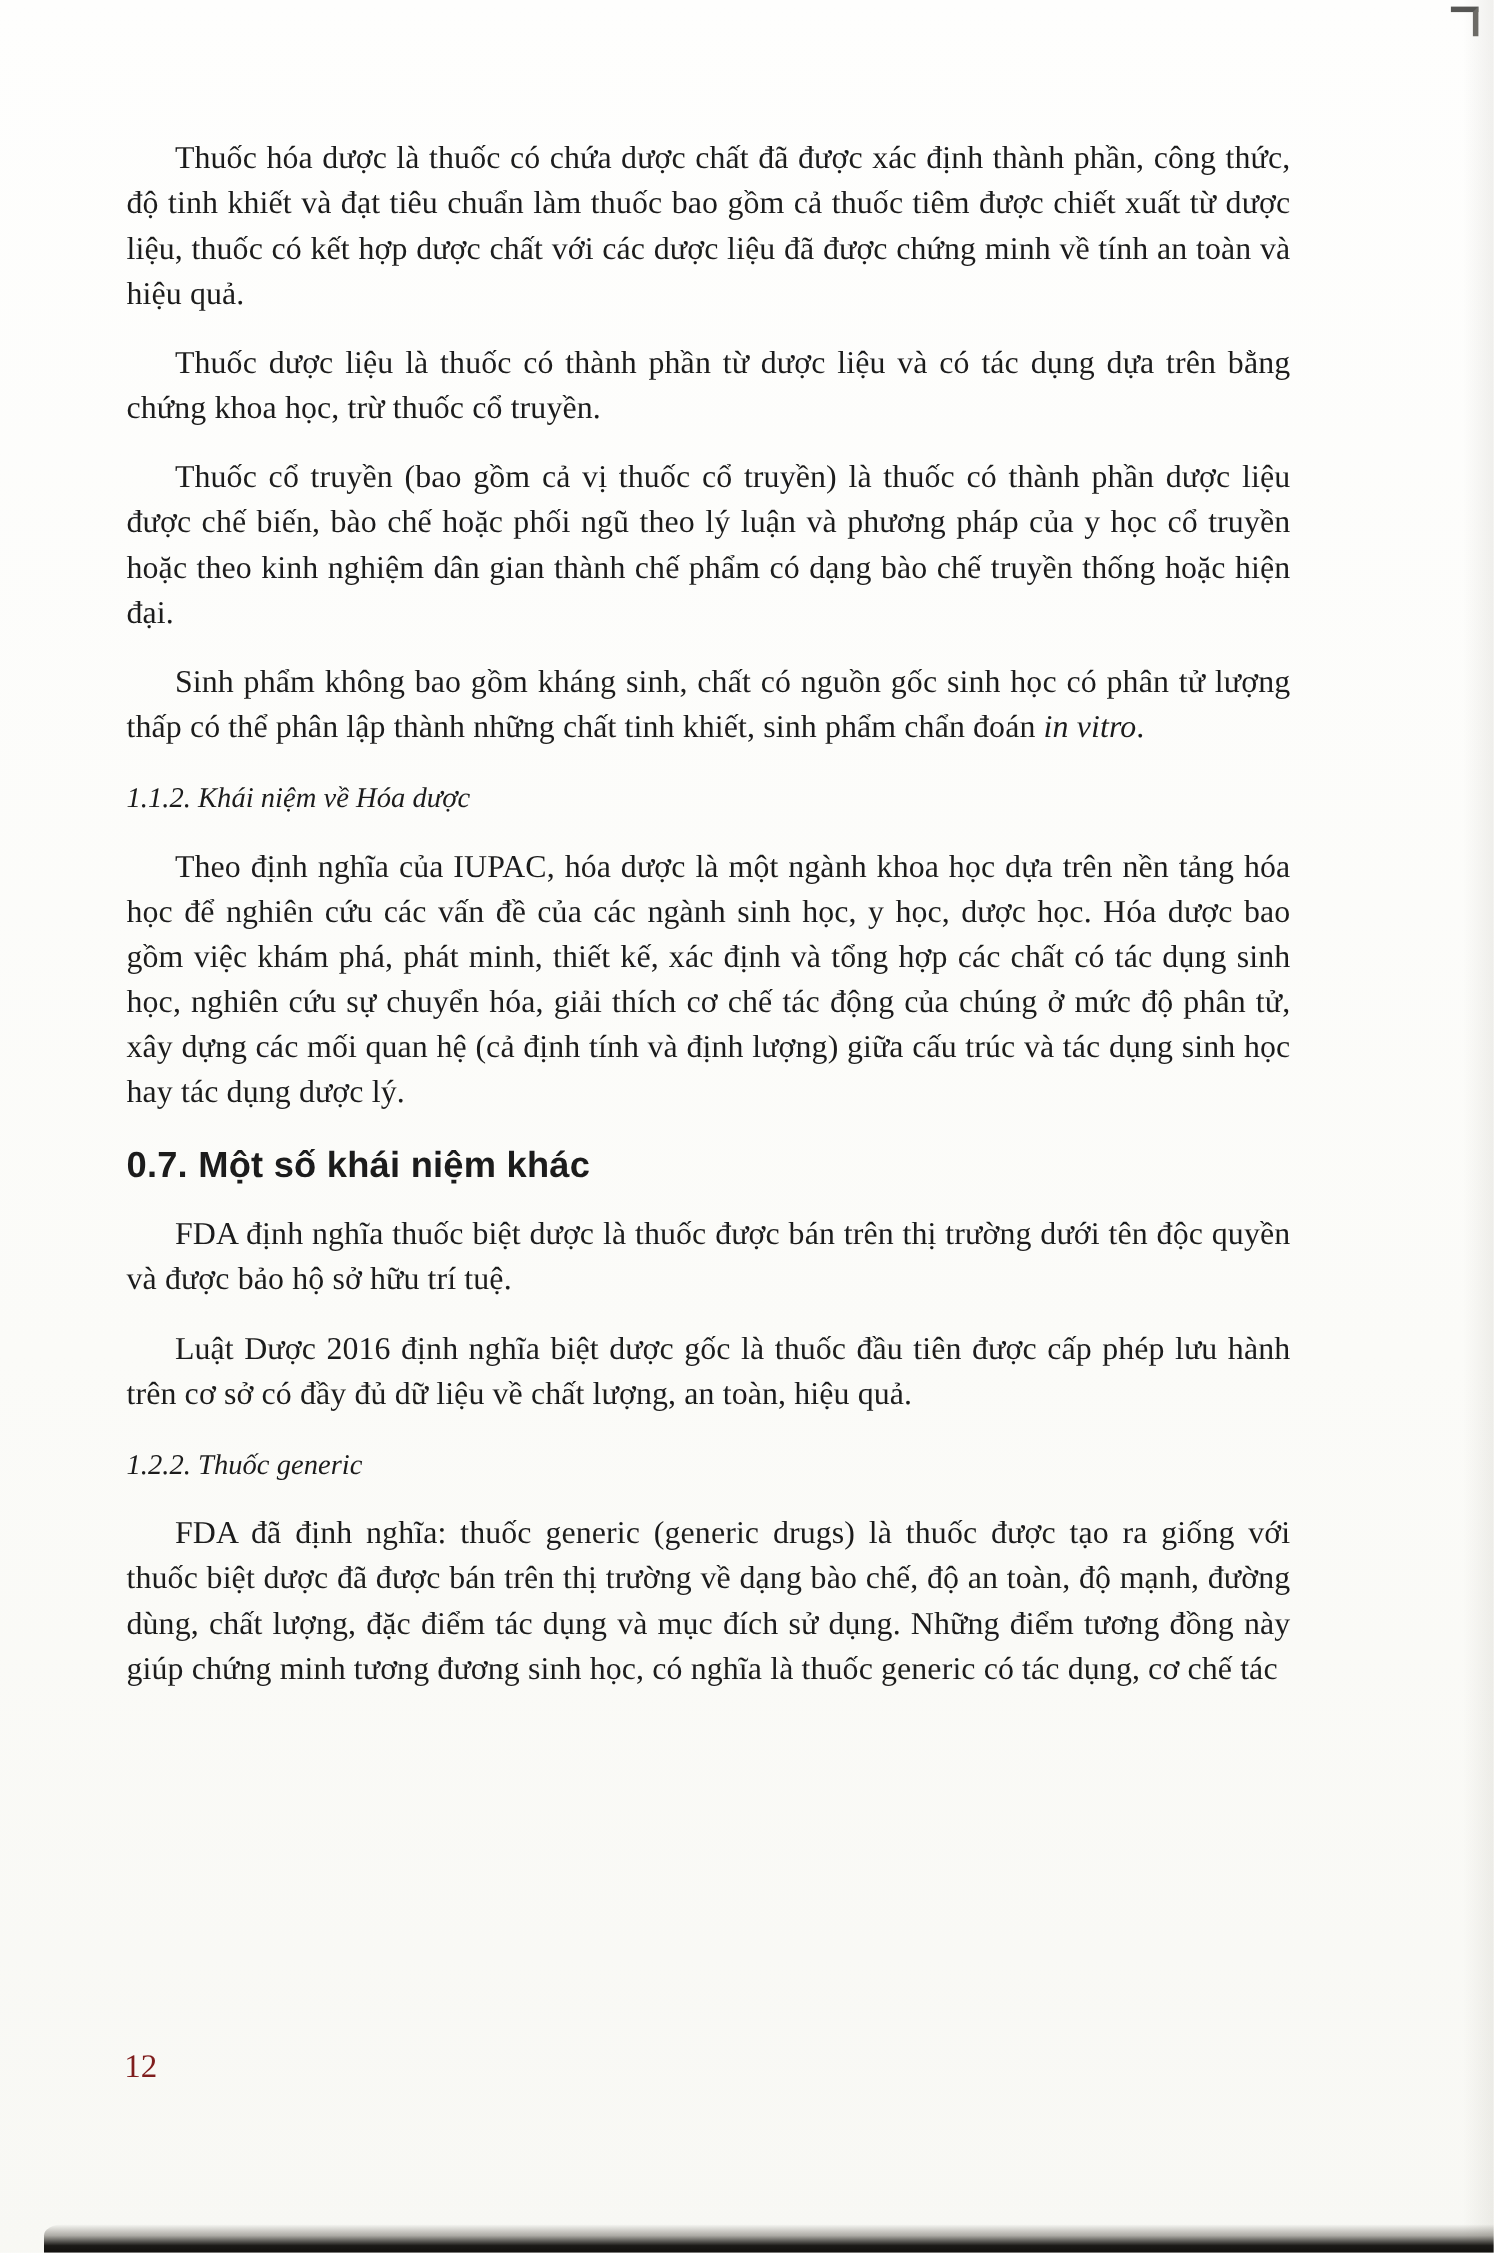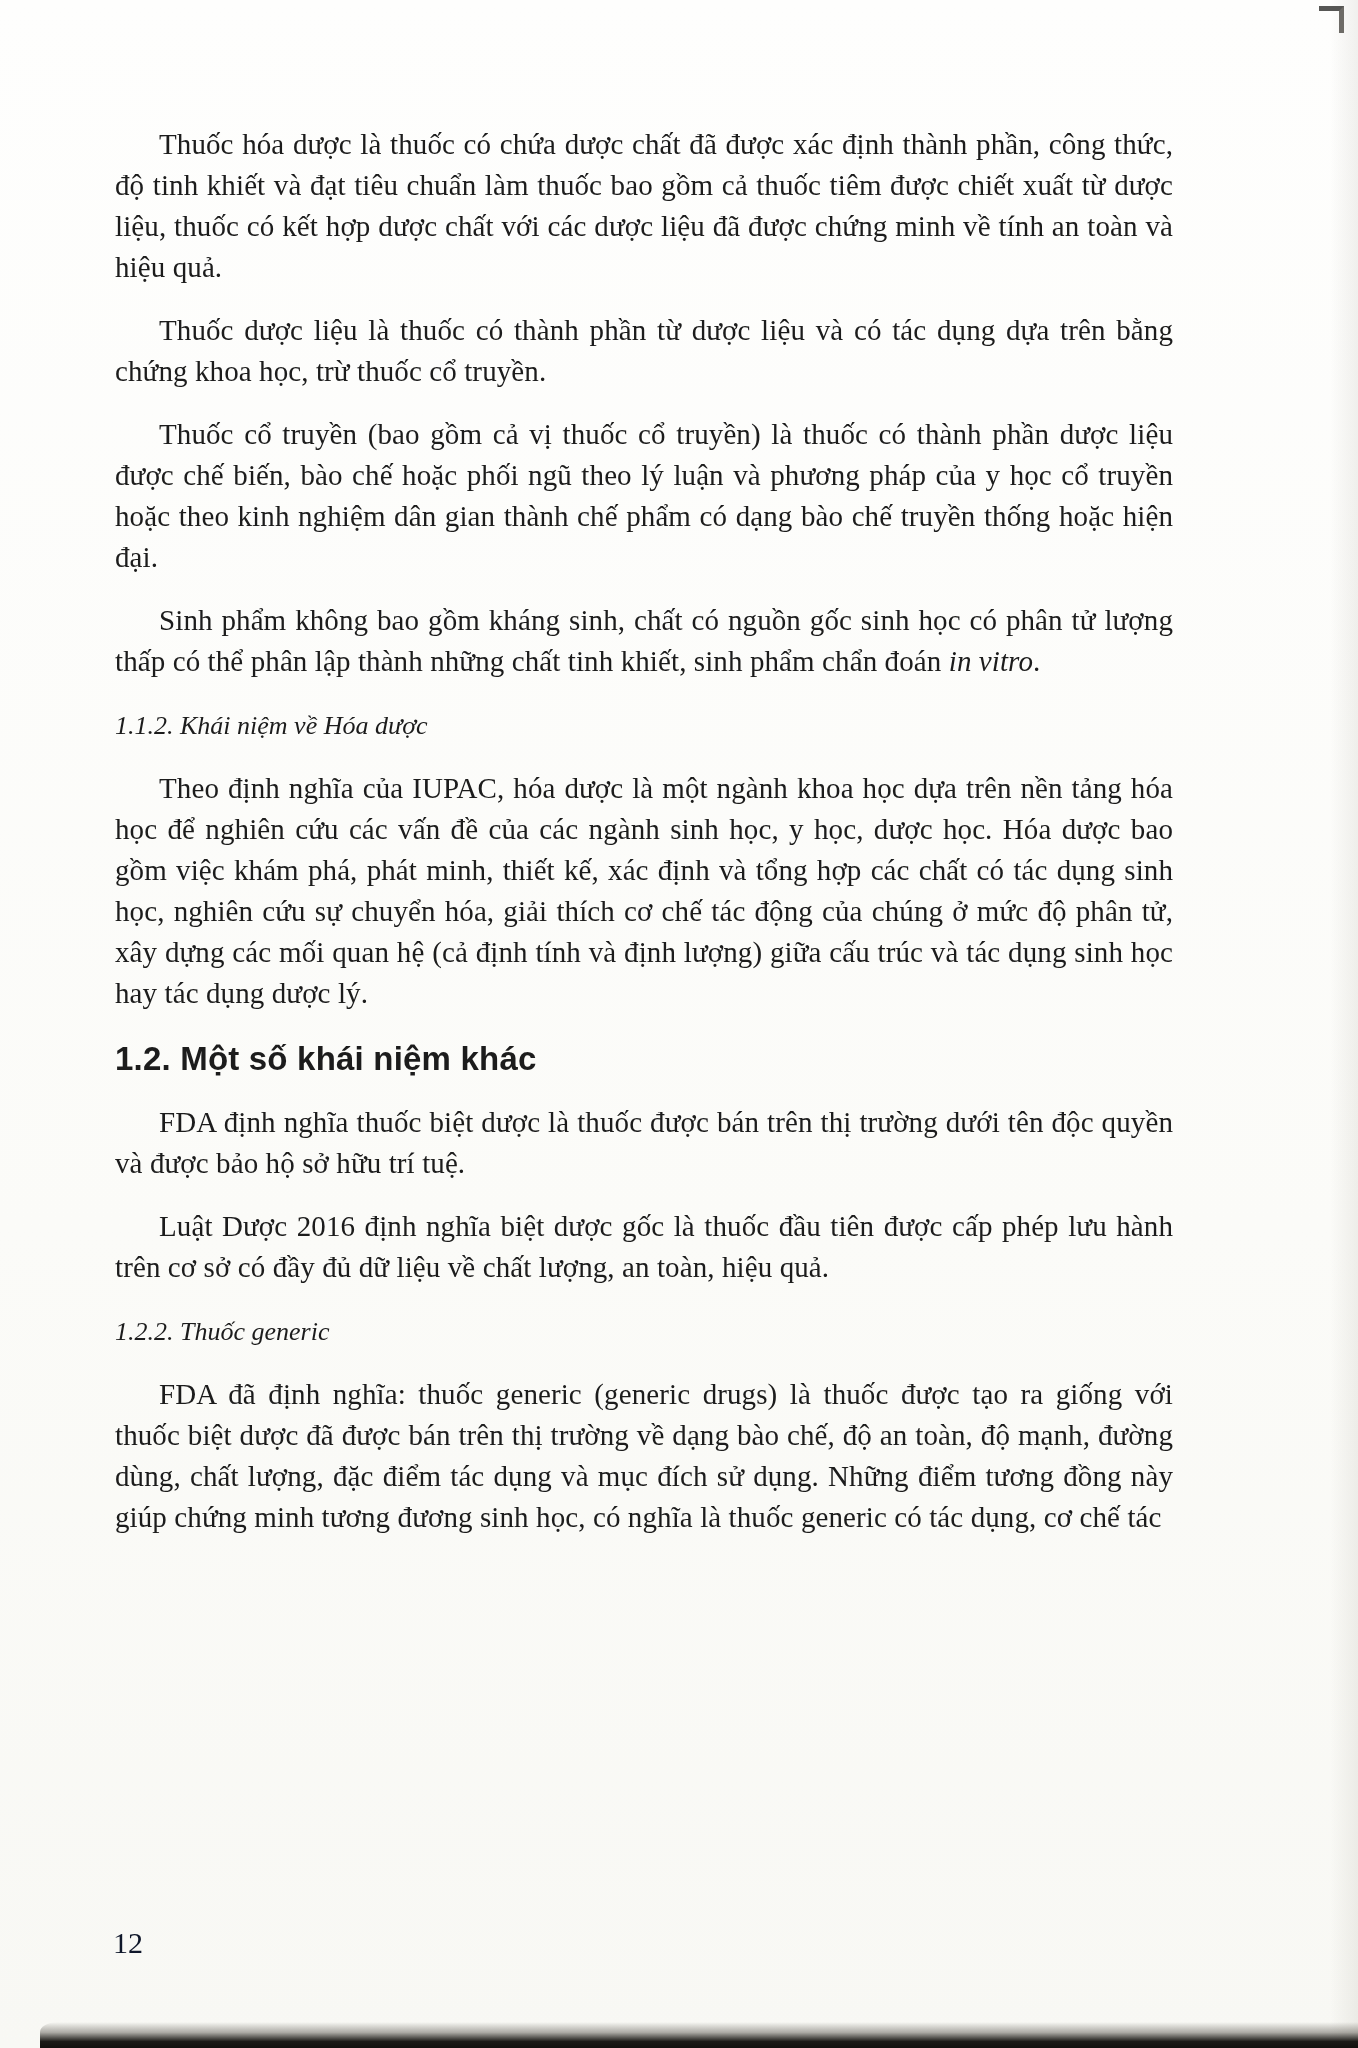--- a/index.html
+++ b/index.html
@@ -73,24 +73,24 @@
     margin: 12px 0 20px 0;
     font-family: "Liberation Sans", sans-serif;
     font-weight: bold;
     font-size: 33px;
     line-height: 46px;
     letter-spacing: 0.2px;
   }
   .page-number {
     position: absolute;
     left: 113px;
-    top: 1926px;
+    top: 1862px;
     font-size: 30px;
     font-family: "Liberation Serif", serif;
-    color: #0f172a;
+    color: #7f1d1d;
   }
   i { font-style: italic; }
 </style>
 </head>
 <body>
 
 <div class="page">
 
   <div class="content">
 
@@ -101,21 +101,21 @@
     <p class="para">Thuốc cổ truyền (bao gồm cả vị thuốc cổ truyền) là thuốc có thành phần dược liệu được chế biến, bào chế hoặc phối ngũ theo lý luận và phương pháp của y học cổ truyền hoặc theo kinh nghiệm dân gian thành chế phẩm có dạng bào chế truyền thống hoặc hiện đại.</p>
 
 
 
     <p class="para"><span>Sinh phẩm không bao gồm kháng sinh, chất có nguồn gốc sinh học có phân tử lượng thấp có thể phân lập thành những chất tinh khiết, sinh phẩm chẩn đoán </span><i>in vitro</i><span>.</span></p>
 
     <h3 class="h-italic">1.1.2. Khái niệm về Hóa dược</h3>
 
     <p class="para">Theo định nghĩa của IUPAC, hóa dược là một ngành khoa học dựa trên nền tảng hóa học để nghiên cứu các vấn đề của các ngành sinh học, y học, dược học. Hóa dược bao gồm việc khám phá, phát minh, thiết kế, xác định và tổng hợp các chất có tác dụng sinh học, nghiên cứu sự chuyển hóa, giải thích cơ chế tác động của chúng ở mức độ phân tử, xây dựng các mối quan hệ (cả định tính và định lượng) giữa cấu trúc và tác dụng sinh học hay tác dụng dược lý.</p>
 
-    <h2 class="h-bold">1.2. Một số khái niệm khác</h2>
+    <h2 class="h-bold">0.7. Một số khái niệm khác</h2>
 
 
     <p class="para">FDA định nghĩa thuốc biệt dược là thuốc được bán trên thị trường dưới tên độc quyền và được bảo hộ sở hữu trí tuệ.</p>
 
     <p class="para">Luật Dược 2016 định nghĩa biệt dược gốc là thuốc đầu tiên được cấp phép lưu hành trên cơ sở có đầy đủ dữ liệu về chất lượng, an toàn, hiệu quả.</p>
 
     <h3 class="h-italic">1.2.2. Thuốc generic</h3>
 
     <p class="para">FDA đã định nghĩa: thuốc generic (generic drugs) là thuốc được tạo ra giống với thuốc biệt dược đã được bán trên thị trường về dạng bào chế, độ an toàn, độ mạnh, đường dùng, chất lượng, đặc điểm tác dụng và mục đích sử dụng. Những điểm tương đồng này giúp chứng minh tương đương sinh học, có nghĩa là thuốc generic có tác dụng, cơ chế tác</p>
 

